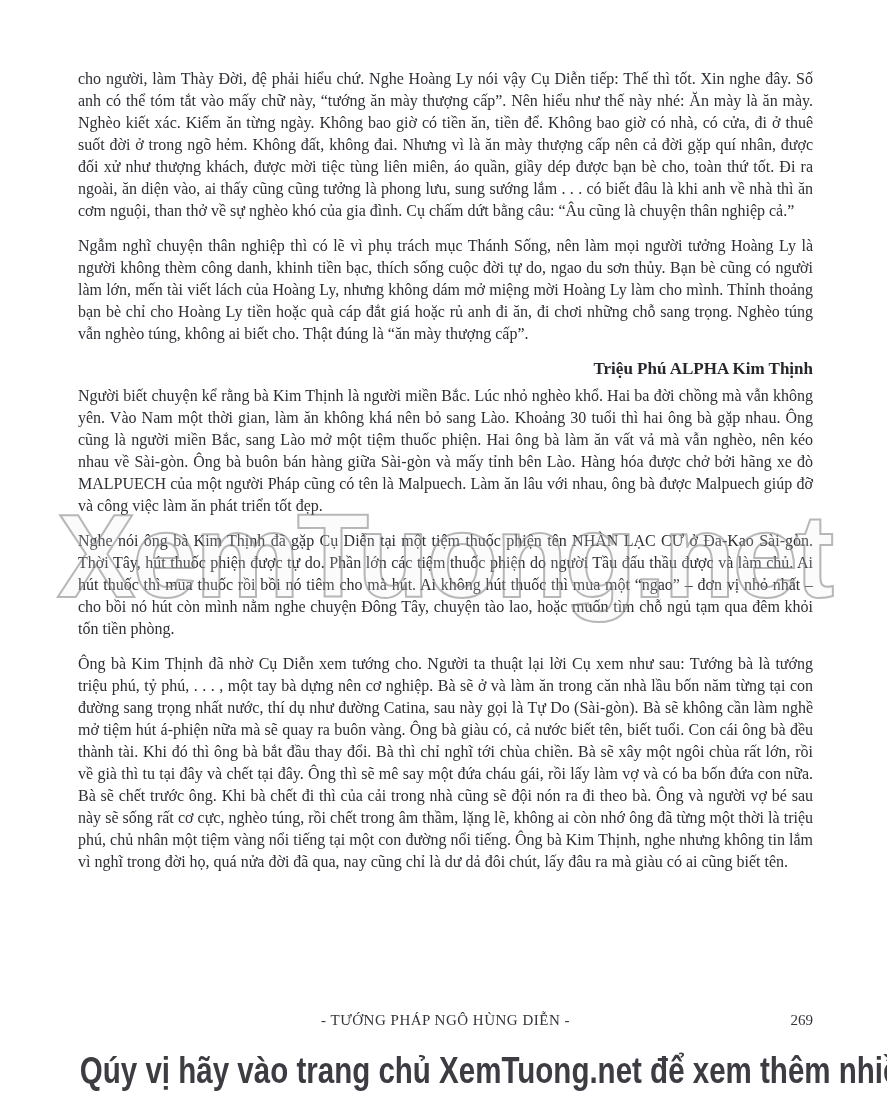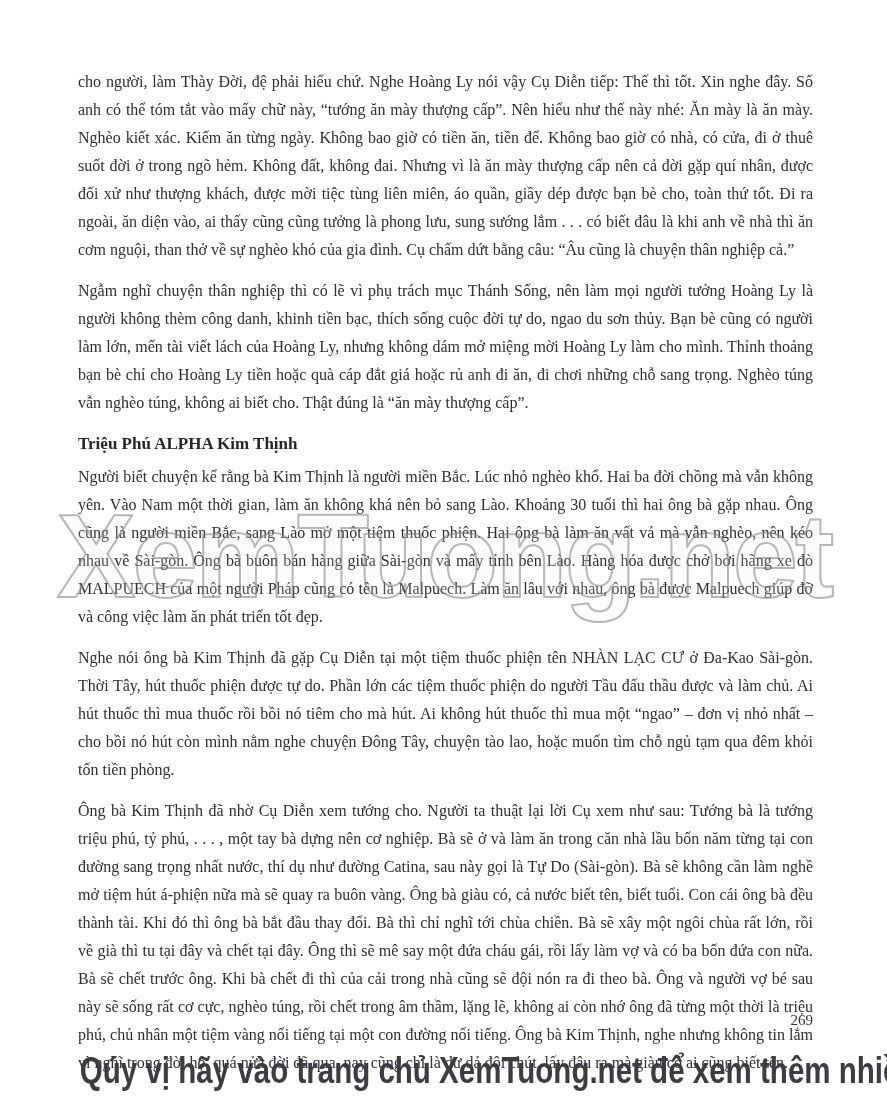--- a/index.html
+++ b/index.html
@@ -10,29 +10,29 @@
     overflow:hidden;
     font-family:"Liberation Serif","DejaVu Serif",serif;
   }
   .page { position:absolute; inset:0; background:#ffffff; }
 
   .text-col {
     position:absolute;
     left:78px; top:68px; width:735px;
     color:#2e2e35;
     font-size:16px;
-    line-height:28px;
+    line-height:22px;
     text-align:justify;
   }
   .text-col p { margin:0 0 13px 0; }
   .text-col h2 {
     font-size:17px;
     font-weight:bold;
     margin:4px 0 5px 0;
-    text-align:left;
+    text-align:right;
     color:#26262c;
   }
 
   .watermark {
     position:absolute;
     left:38px; top:488px; width:812px;
     text-align:center;
     font-family:"Liberation Sans","DejaVu Sans",sans-serif;
     font-weight:bold;
     font-size:118px;
@@ -85,18 +85,19 @@
     <p>Ngẫm nghĩ chuyện thân nghiệp thì có lẽ vì phụ trách mục Thánh Sống, nên làm mọi người tưởng Hoàng Ly là người không thèm công danh, khinh tiền bạc, thích sống cuộc đời tự do, ngao du sơn thủy. Bạn bè cũng có người làm lớn, mến tài viết lách của Hoàng Ly, nhưng không dám mở miệng mời Hoàng Ly làm cho mình. Thỉnh thoảng bạn bè chỉ cho Hoàng Ly tiền hoặc quà cáp đắt giá hoặc rủ anh đi ăn, đi chơi những chỗ sang trọng. Nghèo túng vẫn nghèo túng, không ai biết cho. Thật đúng là “ăn mày thượng cấp”.</p>
     <h2>Triệu Phú ALPHA Kim Thịnh</h2>
     <p>Người biết chuyện kể rằng bà Kim Thịnh là người miền Bắc. Lúc nhỏ nghèo khổ. Hai ba đời chồng mà vẫn không yên. Vào Nam một thời gian, làm ăn không khá nên bỏ sang Lào. Khoảng 30 tuổi thì hai ông bà gặp nhau. Ông cũng là người miền Bắc, sang Lào mở một tiệm thuốc phiện. Hai ông bà làm ăn vất vả mà vẫn nghèo, nên kéo nhau về Sài-gòn. Ông bà buôn bán hàng giữa Sài-gòn và mấy tỉnh bên Lào. Hàng hóa được chở bởi hãng xe đò MALPUECH của một người Pháp cũng có tên là Malpuech. Làm ăn lâu với nhau, ông bà được Malpuech giúp đỡ và công việc làm ăn phát triển tốt đẹp.</p>
     <p>Nghe nói ông bà Kim Thịnh đã gặp Cụ Diễn tại một tiệm thuốc phiện tên NHÀN LẠC CƯ ở Đa-Kao Sài-gòn. Thời Tây, hút thuốc phiện được tự do. Phần lớn các tiệm thuốc phiện do người Tầu đấu thầu được và làm chủ. Ai hút thuốc thì mua thuốc rồi bồi nó tiêm cho mà hút. Ai không hút thuốc thì mua một “ngao” – đơn vị nhỏ nhất – cho bồi nó hút còn mình nằm nghe chuyện Đông Tây, chuyện tào lao, hoặc muốn tìm chỗ ngủ tạm qua đêm khỏi tốn tiền phòng.</p>
     <p>Ông bà Kim Thịnh đã nhờ Cụ Diễn xem tướng cho. Người ta thuật lại lời Cụ xem như sau: Tướng bà là tướng triệu phú, tỷ phú, . . . , một tay bà dựng nên cơ nghiệp. Bà sẽ ở và làm ăn trong căn nhà lầu bốn năm từng tại con đường sang trọng nhất nước, thí dụ như đường Catina, sau này gọi là Tự Do (Sài-gòn). Bà sẽ không cần làm nghề mở tiệm hút á-phiện nữa mà sẽ quay ra buôn vàng. Ông bà giàu có, cả nước biết tên, biết tuổi. Con cái ông bà đều thành tài. Khi đó thì ông bà bắt đầu thay đổi. Bà thì chỉ nghĩ tới chùa chiền. Bà sẽ xây một ngôi chùa rất lớn, rồi về già thì tu tại đây và chết tại đây. Ông thì sẽ mê say một đứa cháu gái, rồi lấy làm vợ và có ba bốn đứa con nữa. Bà sẽ chết trước ông. Khi bà chết đi thì của cải trong nhà cũng sẽ đội nón ra đi theo bà. Ông và người vợ bé sau này sẽ sống rất cơ cực, nghèo túng, rồi chết trong âm thầm, lặng lẽ, không ai còn nhớ ông đã từng một thời là triệu phú, chủ nhân một tiệm vàng nổi tiếng tại một con đường nổi tiếng. Ông bà Kim Thịnh, nghe nhưng không tin lắm vì nghĩ trong đời họ, quá nửa đời đã qua, nay cũng chỉ là dư dả đôi chút, lấy đâu ra mà giàu có ai cũng biết tên.</p>
   </div>
 
   <div class="watermark">XemTuong.net</div>
 
   <div class="footer-row">
+    <div class="footer-title">- TƯỚNG PHÁP NGÔ HÙNG DIỄN -</div>
     <div class="page-number">269</div>
   </div>
 
   <div class="banner"><span>Qúy vị hãy vào trang chủ </span><span class="site">XemTuong.net</span><span> để xem thêm nhiều mục hay khác</span></div>
 
 </div>
 
 </body></html>

